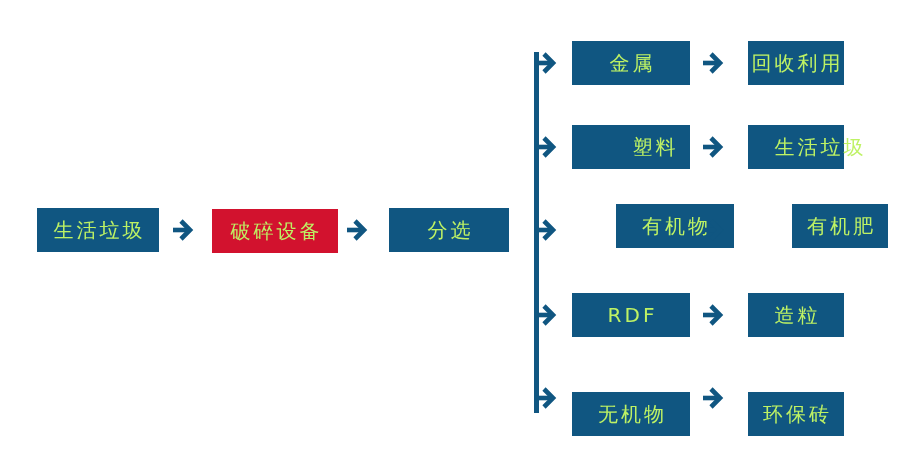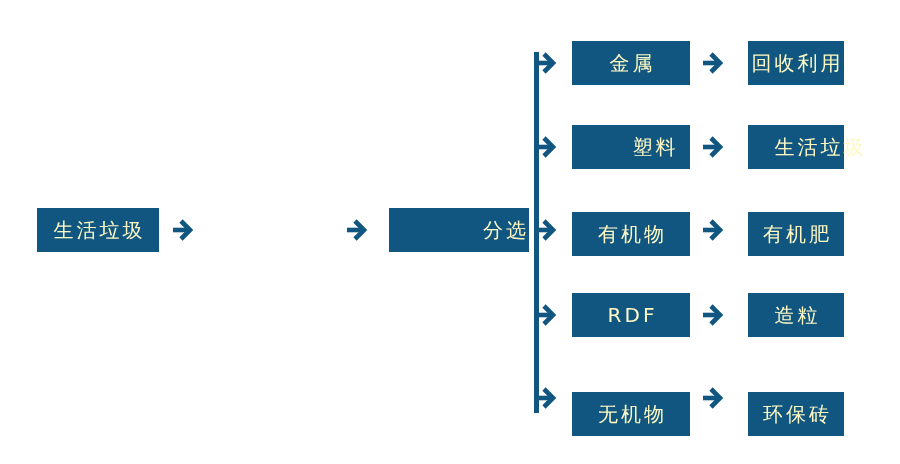--- a/index.html
+++ b/index.html
@@ -16,21 +16,21 @@
   }
   .node {
     position: absolute;
     height: 44px;
     display: flex;
     align-items: center;
     justify-content: center;
     box-sizing: border-box;
   }
   .node .label {
-    color: #fef9c3;
+    color: #bef264;
     font-size: 20px;
     letter-spacing: 3px;
     text-indent: 3px; 
     white-space: nowrap;
     line-height: 1;
   }
   .blue { background: #105681; }
   .red  { background: #d2122e; }
 
   .arrow {
@@ -50,50 +50,53 @@
     left: 534px;
     top: 52px;
     width: 5px;
     height: 361px;
     background: #105681;
   }
 
   
   .n-source  { left: 37px;  top: 208px; width: 122px; align-items: center; }
   .n-crusher { left: 212px; top: 209px; width: 126px; }
-  .n-sorter  { left: 389px; top: 208px; width: 140px; justify-content: flex-end; }
+  .n-sorter  { left: 389px; top: 208px; width: 120px; }
   .a-main1   { left: 172px; top: 217px; }
   .a-main2   { left: 346px; top: 217px; }
 
   
   .row .item   { left: 572px; width: 118px; }
   .row .result { left: 748px; width: 96px; }
   .row .a-branch { left: 535px; }
   .row .a-mid    { left: 702px; }
 
   .r1 .node { top: 41px; }  .r1 .arrow { top: 50px; }
   .r2 .node { top: 125px; padding-left: 46px; } .r2 .arrow { top: 134px; }
-  .r3 .node { top: 212px; } .r3 .arrow { top: 217px; }
+  .r3 .node { top: 204px; margin-left: 44px; } .r3 .arrow { top: 217px; }
   .r4 .node { top: 293px; } .r4 .arrow { top: 302px; }
   .r5 .node { top: 392px; } .r5 .arrow { top: 385px; }
 </style>
 </head>
 <body>
 
 <div class="canvas">
 
   <div class="node blue n-source">
     <span class="label">生活垃圾</span>
   </div>
 
   <svg class="arrow a-main1" viewBox="0 0 26 26">
     <path d="M1 13 H15"></path>
       <path d="M9 4 L18 13 L9 22"></path>
   </svg>
 
+  <div class="node red n-crusher">
+    <span class="label">破碎设备</span>
+  </div>
 
   <svg class="arrow a-main2" viewBox="0 0 26 26">
     <path d="M1 13 H15"></path>
       <path d="M9 4 L18 13 L9 22"></path>
   </svg>
 
   <div class="node blue n-sorter">
     <span class="label">分选</span>
   </div>
 

